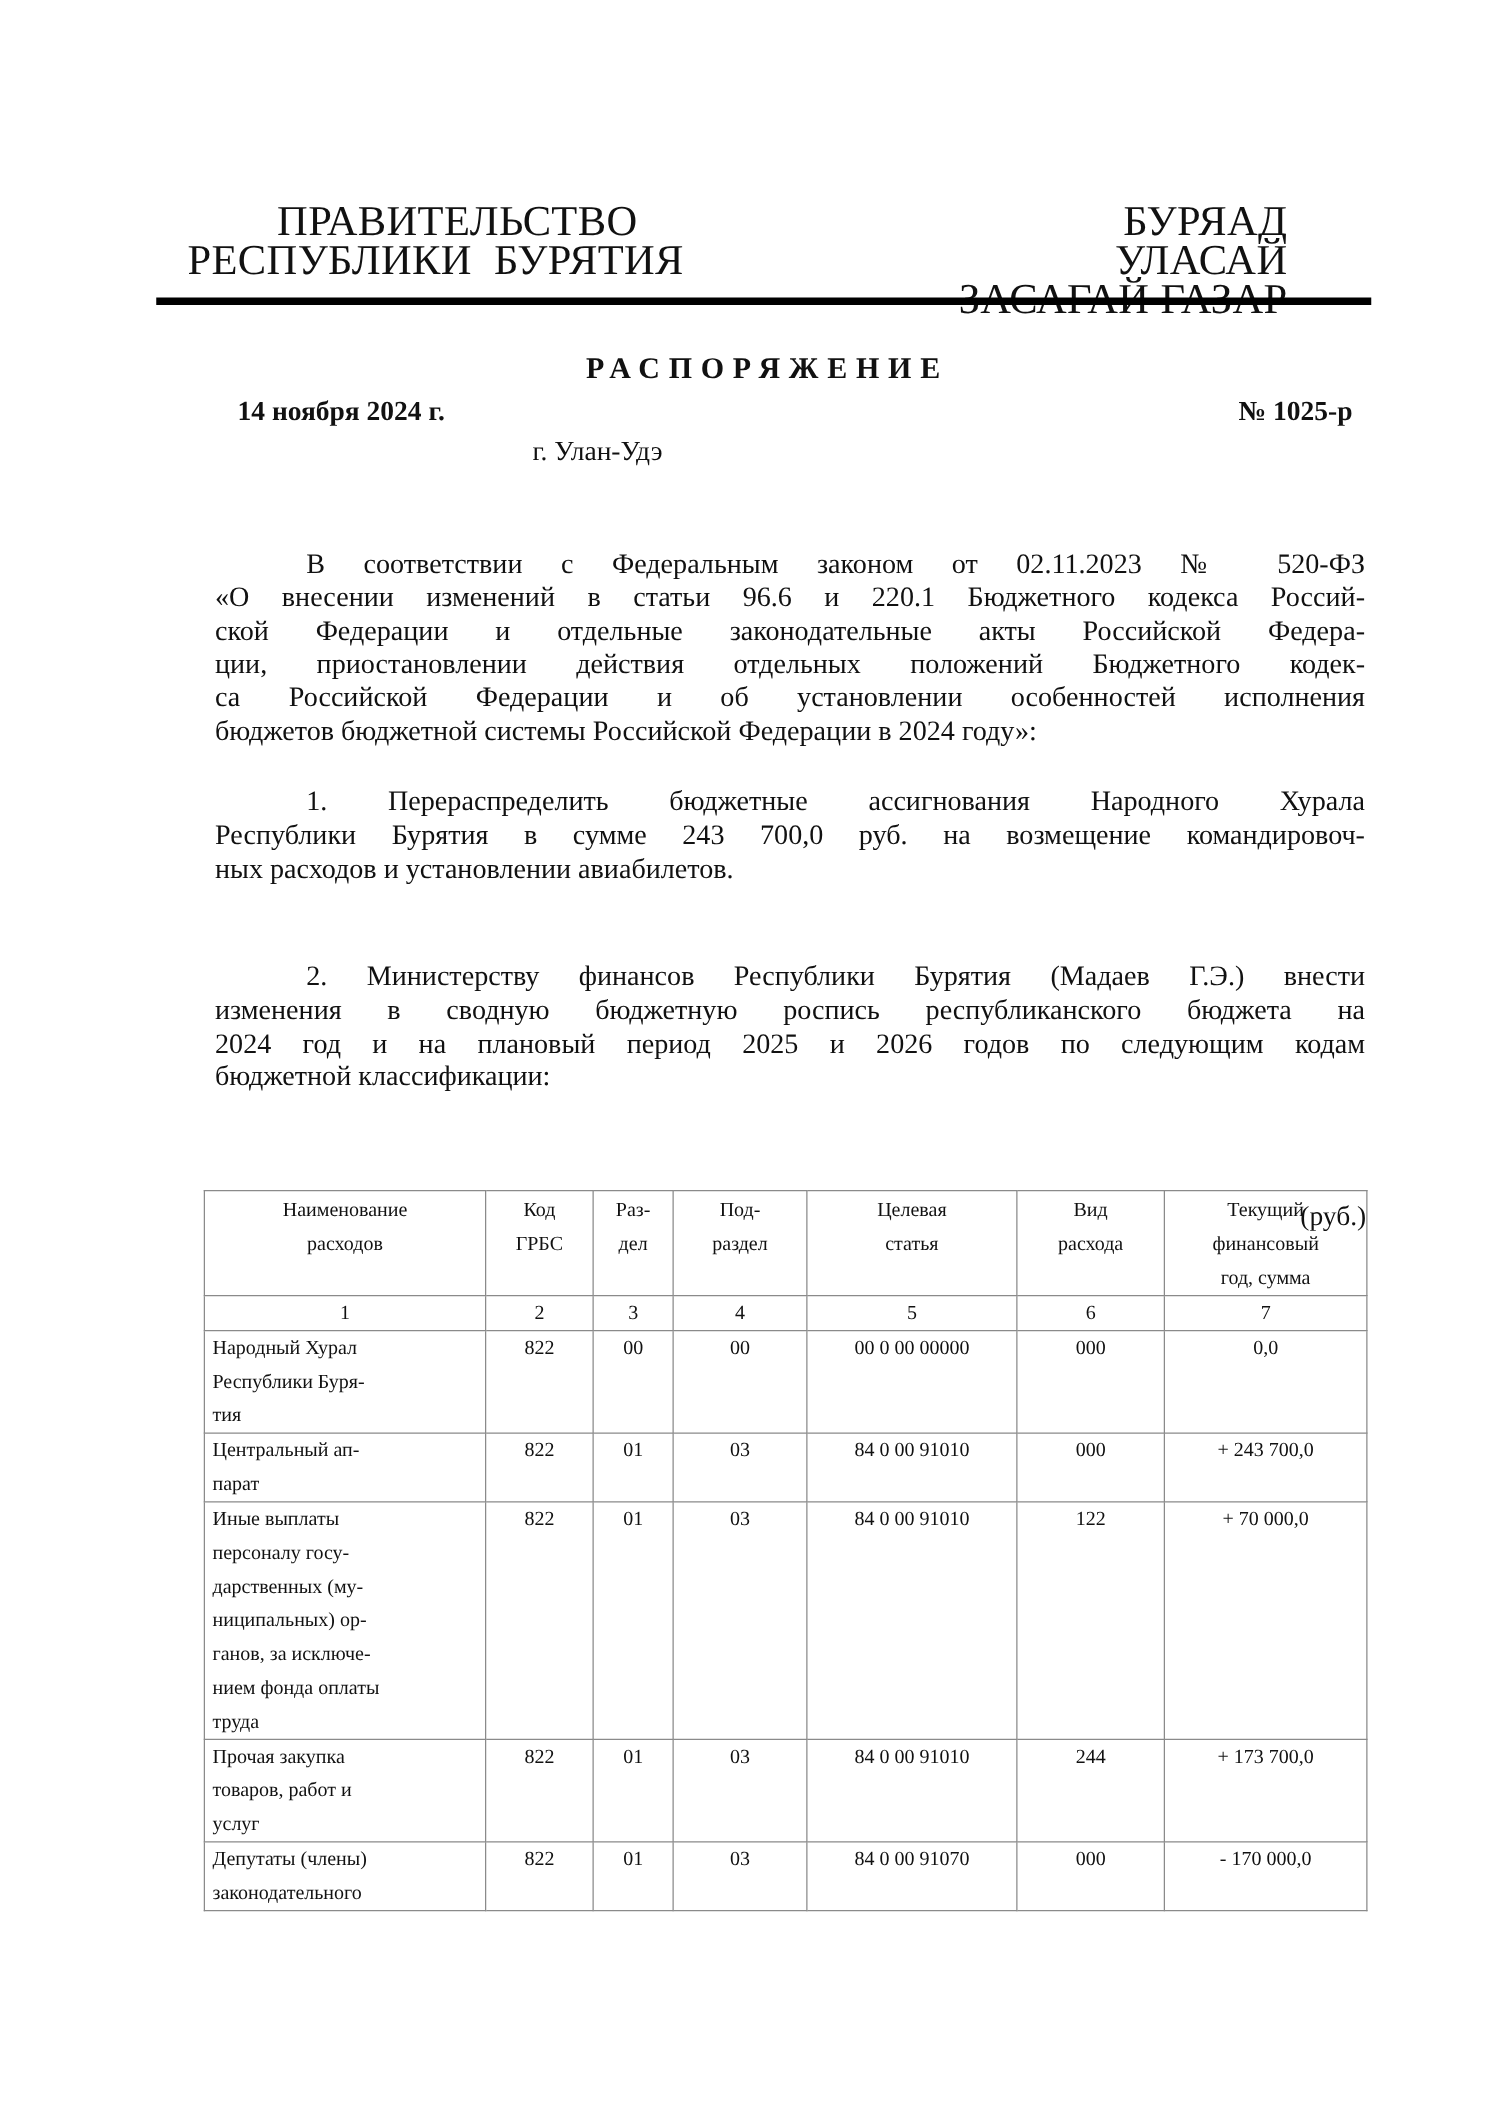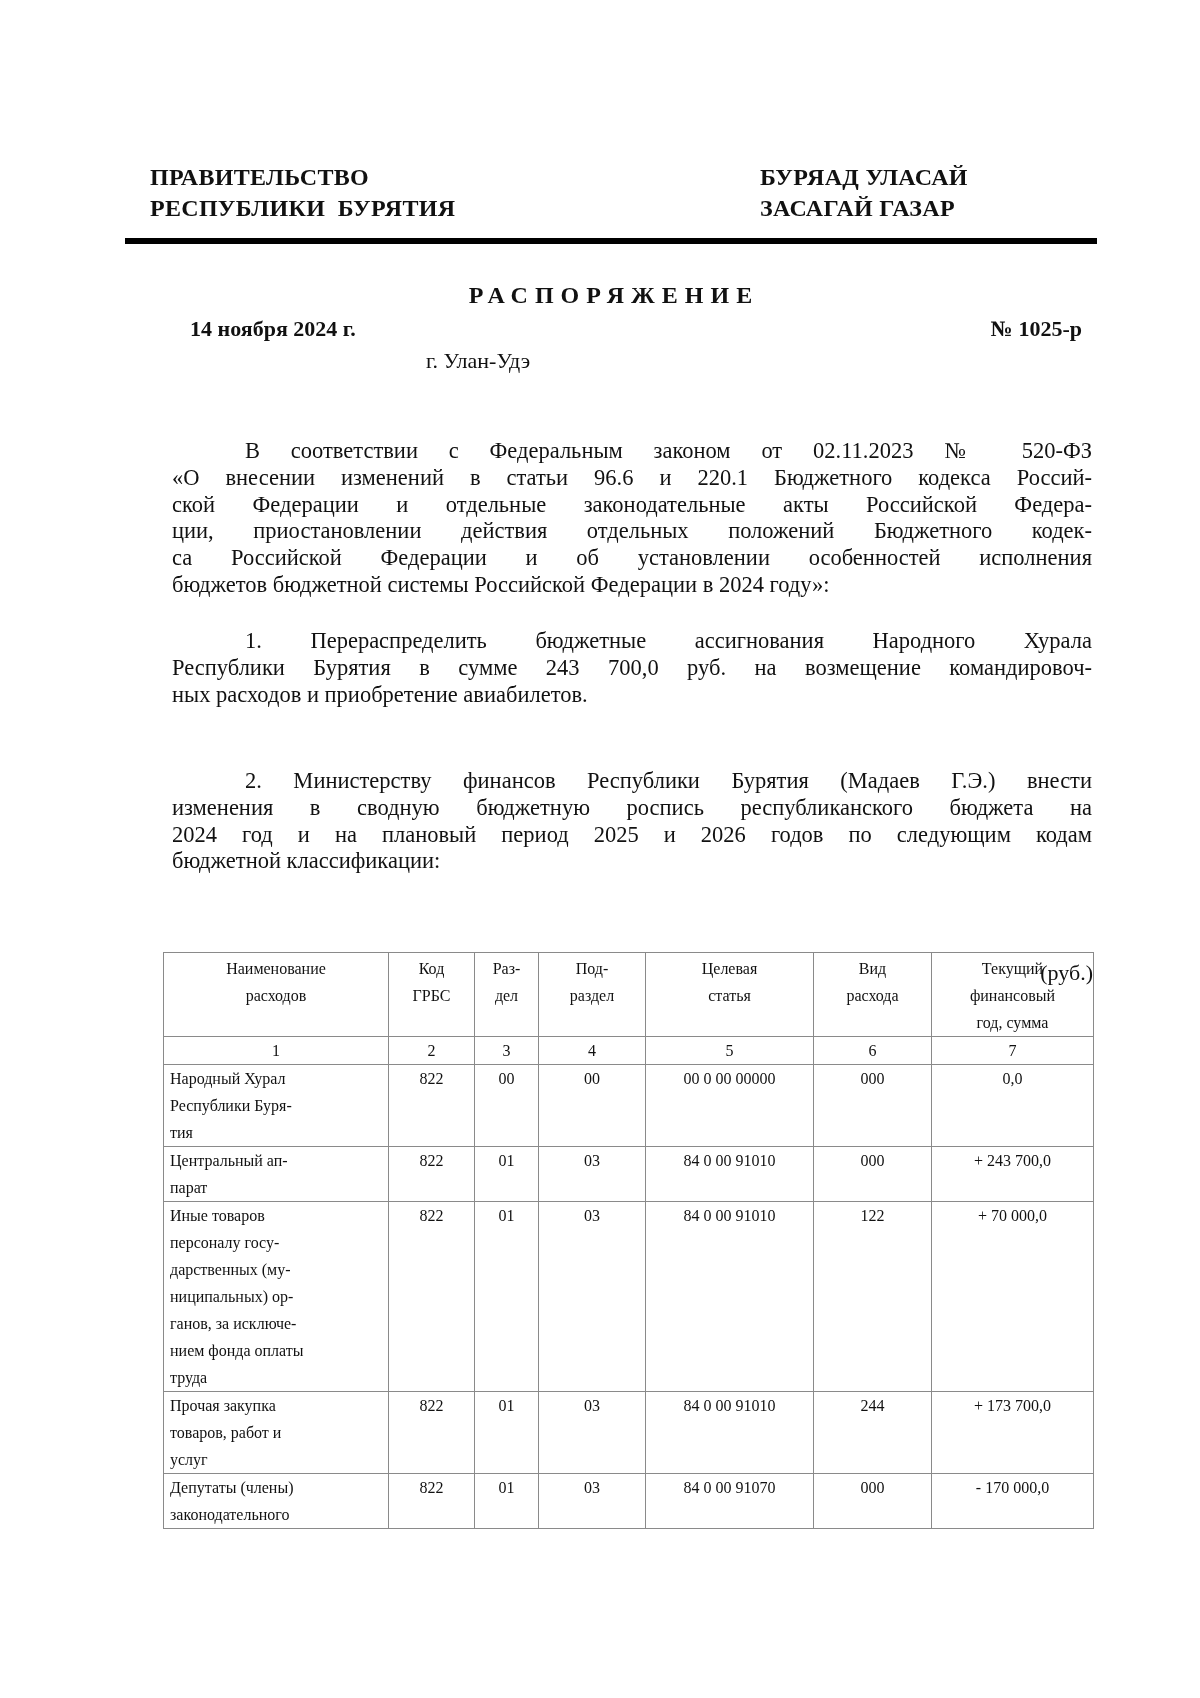--- a/index.html
+++ b/index.html
@@ -1,19 +1,19 @@
 <!DOCTYPE html>
 <html><head>
 <meta charset="utf-8">
 <style>
   html, body { margin:0; padding:0; background:#ffffff; }
   body { width:1200px; height:1698px; position:relative; overflow:hidden;
          font-family:"Liberation Serif", "DejaVu Serif", serif; color:#111; }
   .abs { position:absolute; }
-  .hdr { font-weight:bold; font-size:24px; line-height:31px; text-align:left; letter-spacing:0.3px; }
+  .hdr { font-weight:normal; font-size:34px; line-height:31px; text-align:right; letter-spacing:0.3px; }
   #hdr-left { left:150px; top:162px; width:360px; }
   #hdr-right { left:760px; top:162px; width:270px; }
   #rule { left:125px; top:238px; width:972px; height:6px; background:#000; }
   #doc-type { left:14px; width:1200px; top:282px; text-align:center; font-weight:bold; font-size:24px; letter-spacing:7px; }
   #doc-date { left:190px; top:316px; font-weight:bold; font-size:22px;font-family:Liberation Serif, serif; }
   #doc-num { right:118px; top:316px; font-weight:bold; font-size:22px; }
   #doc-city { left:0; width:956px; top:348px; text-align:center; font-size:22px; }
   .para { left:172px; width:920px; font-size:22.5px; line-height:26.8px; text-align:justify; }
   .para .line { display:block; text-align:justify; text-align-last:justify; white-space:nowrap; }
   .para .line.last { text-align-last:left; }
@@ -54,21 +54,21 @@
   <span class="line">«О внесении изменений в статьи 96.6 и 220.1 Бюджетного кодекса Россий-</span>
   <span class="line">ской Федерации и отдельные законодательные акты Российской Федера-</span>
   <span class="line">ции, приостановлении действия отдельных положений Бюджетного кодек-</span>
   <span class="line">са Российской Федерации и об установлении особенностей исполнения</span>
   <span class="line last">бюджетов бюджетной системы Российской Федерации в 2024 году»:</span>
 </div>
 
 <div class="abs para" id="p-one">
   <span class="line ind">1. Перераспределить бюджетные ассигнования Народного Хурала</span>
   <span class="line">Республики Бурятия в сумме 243 700,0 руб. на возмещение командировоч-</span>
-  <span class="line last">ных расходов и приобретение авиабилетов.</span>
+  <span class="line last">ных расходов и установлении авиабилетов.</span>
 </div>
 
 <div class="abs para" id="p-two">
   <span class="line ind">2. Министерству финансов Республики Бурятия (Мадаев Г.Э.) внести</span>
   <span class="line">изменения в сводную бюджетную роспись республиканского бюджета на</span>
   <span class="line">2024 год и на плановый период 2025 и 2026 годов по следующим кодам</span>
   <span class="line last">бюджетной классификации:</span>
 </div>
 
 <div class="abs" id="unit">(руб.)</div>
@@ -145,21 +145,21 @@
     </td>
     <td>822</td>
     <td>01</td>
     <td>03</td>
     <td>84 0 00 91010</td>
     <td>000</td>
     <td>+ 243 700,0</td>
   </tr>
   <tr>
     <td class="name">
-      <div>Иные товаров</div>
+      <div>Иные выплаты</div>
           <div>персоналу госу-</div>
           <div>дарственных (му-</div>
           <div>ниципальных) ор-</div>
           <div>ганов, за исключе-</div>
           <div>нием фонда оплаты</div>
           <div>труда</div>
     </td>
     <td>822</td>
     <td>01</td>
     <td>03</td>

